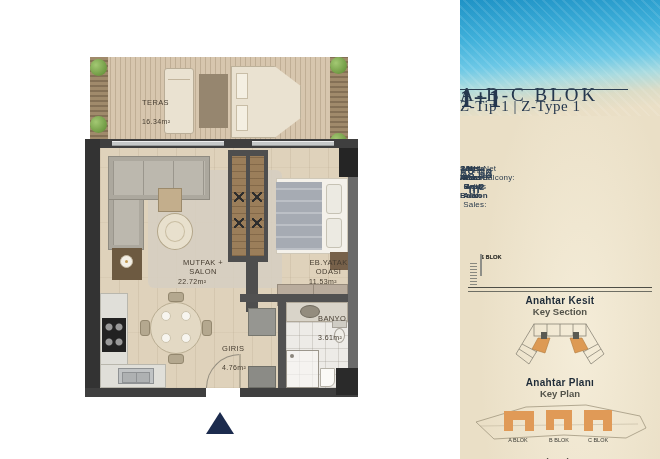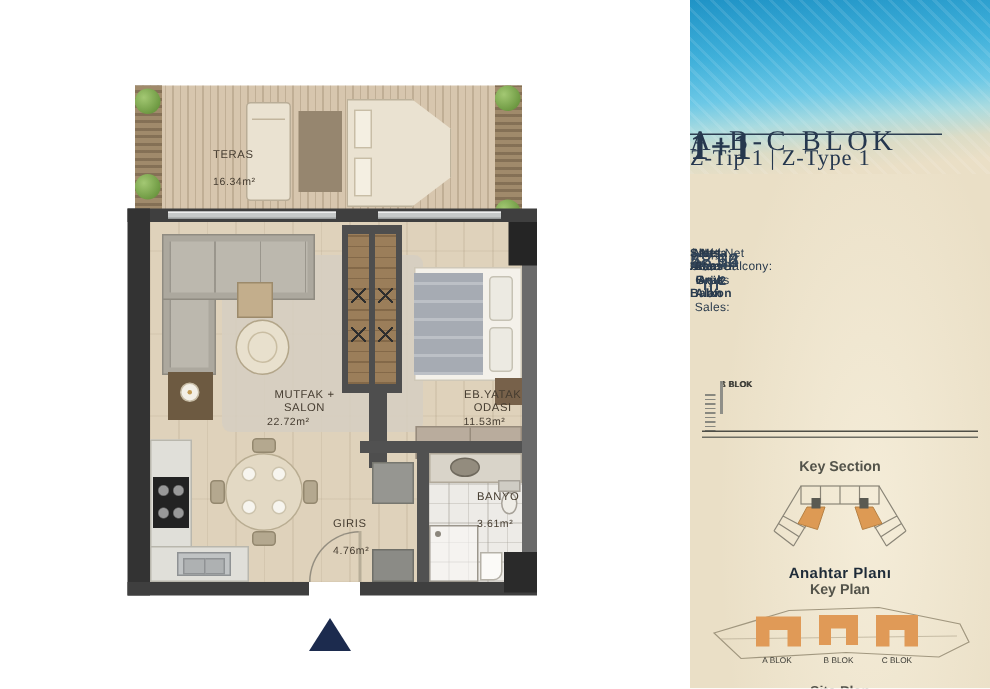--- a/index.html
+++ b/index.html
@@ -115,21 +115,21 @@
   .wmach{left:320px;top:368px;width:15px;height:19px;background:#fbfaf7;border:1px solid #b5b1a7;border-radius:0 0 6px 0;}
   .shaft-br{left:336px;top:368px;width:22px;height:27px;background:#2a2a2a;}
 
   
   .rlabel{color:#453c30;text-align:center;letter-spacing:.4px;line-height:1.25;}
   .rlabel .nm{font-size:7.5px;} .rlabel .ar{font-size:7px;}
   .lab-teras{left:110px;top:98px;width:64px;}
   .lab-salon{left:128px;top:258px;width:100px;}
   .lab-bed{left:270px;top:258px;width:78px;}
   .lab-giris{left:196px;top:344px;width:52px;}
-  .lab-banyo{left:292px;top:326px;width:52px;}
+  .lab-banyo{left:292px;top:314px;width:52px;}
 
   .north{left:206px;top:412px;width:0;height:0;border-left:14px solid transparent;
          border-right:14px solid transparent;border-bottom:22px solid #1c2b4e;}
 
   
   .panel{left:460px;top:0;width:200px;height:459px;background:#eadfc6;
      background-image:radial-gradient(ellipse at 60% 75%,rgba(255,250,235,.5),transparent 60%);}
   .sea{left:0;top:0;width:200px;height:116px;
      background:linear-gradient(175deg,#1f93c6 0%,#3fb0da 30%,#6cc8e6 52%,#a9dbe0 66%,#dcdcc6 80%,#eadfc6 92%);}
   .sea:after{content:"";position:absolute;inset:0;
@@ -333,20 +333,21 @@
         <div class="ks-block">
           <span class="ks-lab">C BLOK</span>
           <span class="ks-bldg"></span>
             <span class="ks-base"></span>
         </div>
       </div>
     </div>
     <div class="ks-scale"></div>
     <div class="ks-g1"></div>
     <div class="ks-g2"></div>
+    <div class="cap-b ks-t1">Anahtar Kesit</div>
     <div class="cap-s ks-t2">Key Section</div>
 
     <svg class="kp-svg" width="96" height="52" viewBox="0 0 96 52">
       <g fill="none" stroke="#8a8577" stroke-width="0.8">
         <rect x="22" y="2" width="52" height="12"></rect>
         <line x1="35" y1="2" x2="35" y2="14"></line>
           <line x1="48" y1="2" x2="48" y2="14"></line>
           <line x1="61" y1="2" x2="61" y2="14"></line>
         <path d="M22,2 L4,32 M34,14 L17,42 M4,32 L17,42 M10,22 L25,30 M7,27 L21,36"></path>
         <path d="M74,2 L92,32 M62,14 L79,42 M92,32 L79,42 M86,22 L71,30 M89,27 L75,36"></path>

